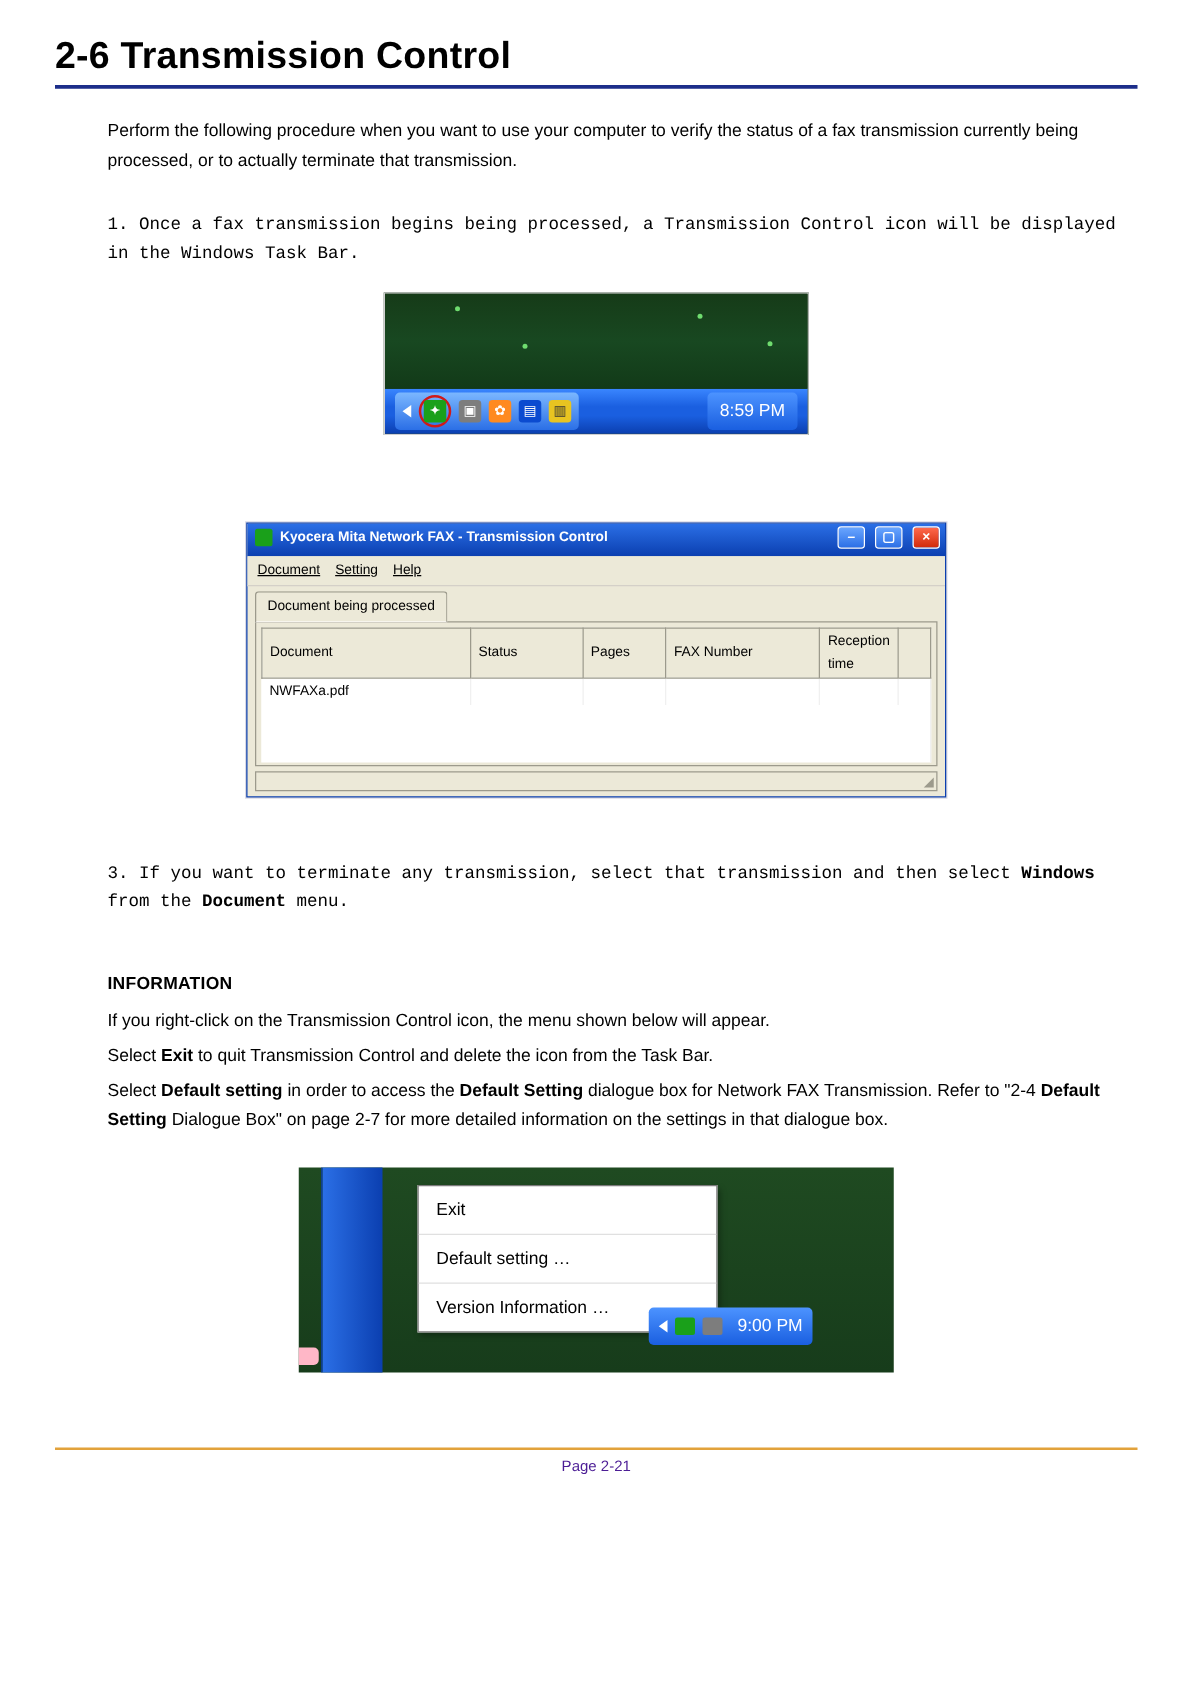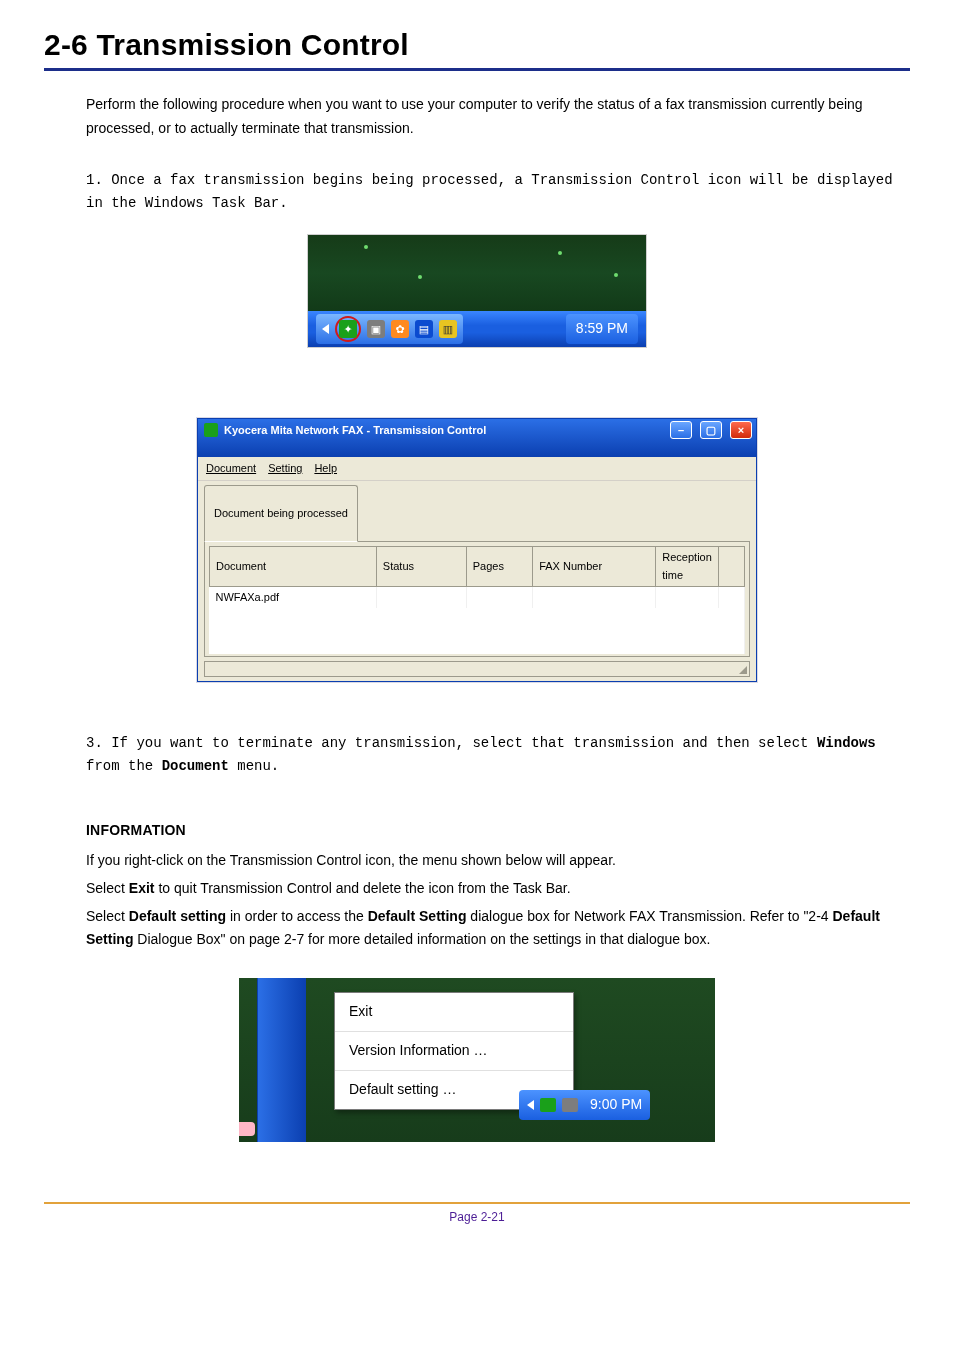--- a/index.html
+++ b/index.html
@@ -105,21 +105,21 @@
     width: 558px;
     border: 1px solid #0b3fb0;
     box-shadow: 0 0 0 1px rgba(0,0,80,0.15);
     font-family: Tahoma, Arial, sans-serif;
     font-size: 11px;
     background:#ece9d8;
   }
   .fig2 .titlebar {
     display:flex; align-items:center; height:22px;
     background: linear-gradient(180deg,#2b6fe6 0%, #0b3fb0 100%);
-    color:#fff; font-weight:bold; padding:0 4px 16px 6px; gap:6px;
+    color:#fff; font-weight:bold; padding:0 4px 4px 6px; gap:6px;
   }
   .fig2 .titlebar .title-ico{
     width:14px;height:14px;background:#1aa01a;border-radius:2px;
   }
   .fig2 .titlebar .spacer{flex:1;}
   .winbtn {
     width:20px;height:16px;border:1px solid #fff;border-radius:3px;
     background: linear-gradient(180deg,#6aa6ff,#2b6fe6);
     display:flex;align-items:center;justify-content:center;
     color:#fff;font-size:11px;font-weight:bold;
@@ -128,21 +128,21 @@
   .winbtn.close{ background: linear-gradient(180deg,#ff6a4d,#d12a0a); }
   .fig2 .menubar{
     background:#ece9d8; padding:2px 8px; display:flex; gap:12px;
     border-bottom:1px solid #d4d0c8;
   }
   .fig2 .menubar .menu-underline{text-decoration:underline;}
   .fig2 .tabrow{
     padding:3px 6px 0 6px;
   }
   .fig2 .tab{
-    display:inline-block; padding:18px 9px; border:1px solid #9c9a8c;
+    display:inline-block; padding:2px 9px; border:1px solid #9c9a8c;
     border-bottom:1px solid #fff;
     border-radius:3px 3px 0 0; background:#ece9d8;
     position:relative; top:1px;
   }
   .fig2 .tabcontent{
     border:1px solid #9c9a8c; background:#ece9d8; padding:4px 4px 2px 4px;
     margin:0 6px 0 6px;
   }
   .fig2 table{
     width:100%; border-collapse:collapse; background:#fff; font-size:11px;
@@ -329,22 +329,22 @@
       </div>
     </div>
 
     <div class="figure-wrap" style="margin-top:26px;margin-bottom:10px">
       <div class="fig3">
         <div class="bg"></div>
         <div class="verticalbar"></div>
         <span class="pink-left"></span>
         <div class="context-menu">
           <div class="mi">Exit</div>
+          <div class="mi">Default setting …</div>
           <div class="mi">Version Information …</div>
-          <div class="mi">Default setting …</div>
         </div>
         <div class="bottom-tray">
           <span class="chevron-left"></span>
           <span class="small-ico green"></span>
           <span class="small-ico gray"></span>
           <span class="bottom-time">9:00 PM</span>
         </div>
       </div>
     </div>
 

